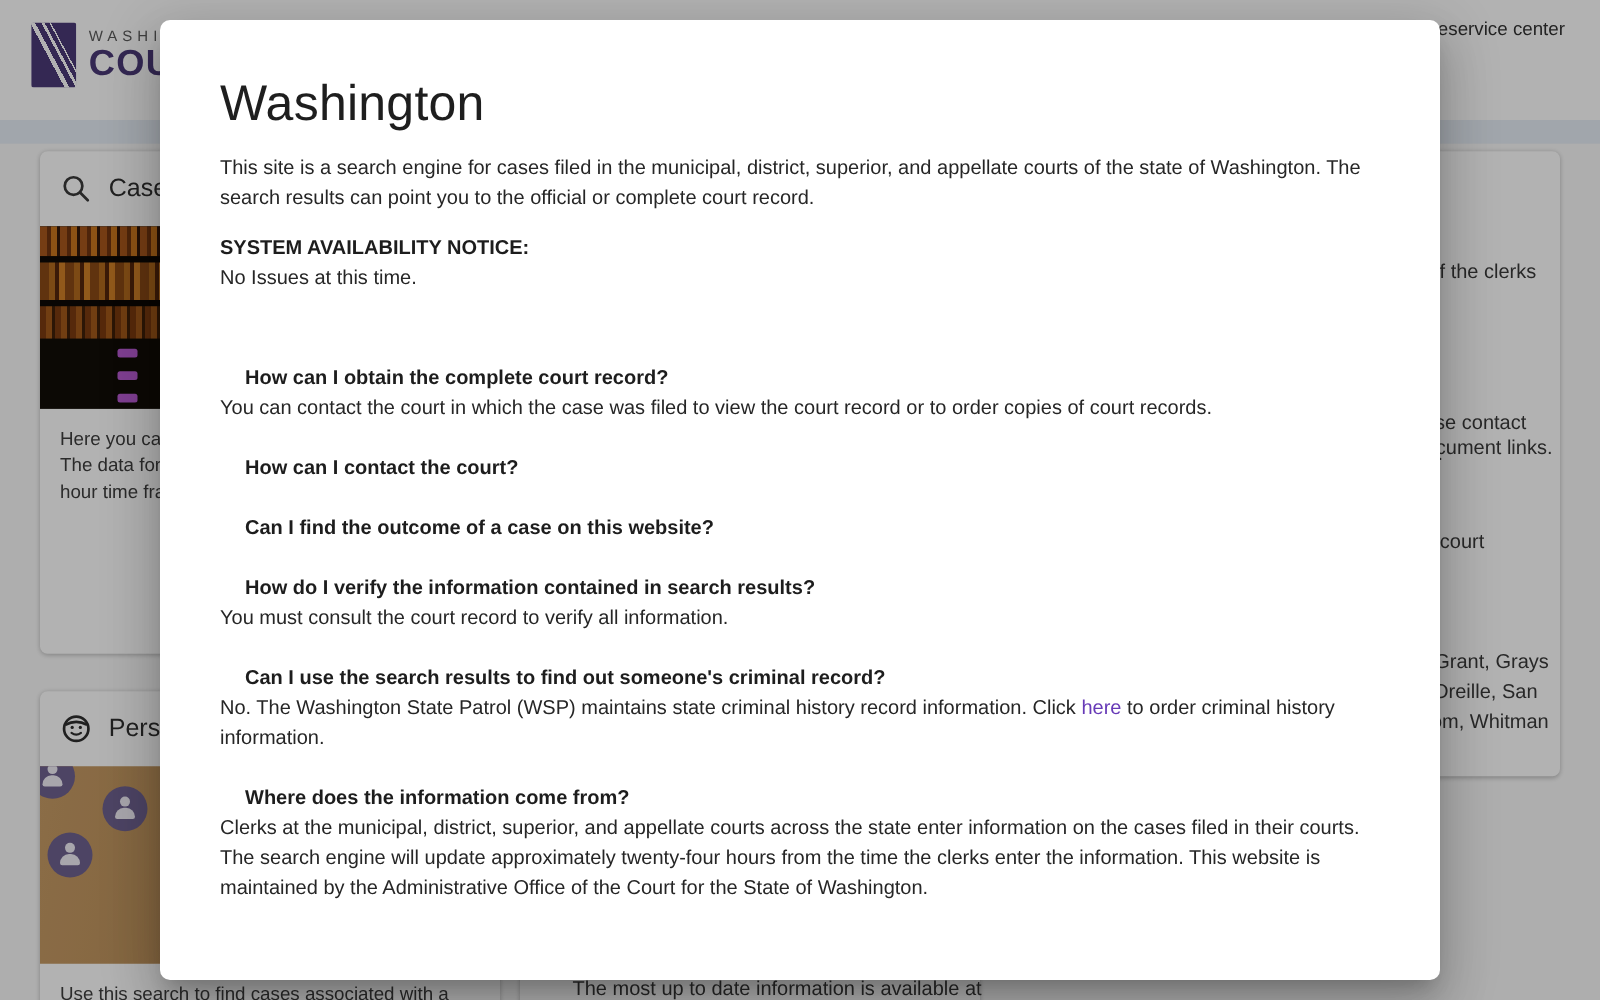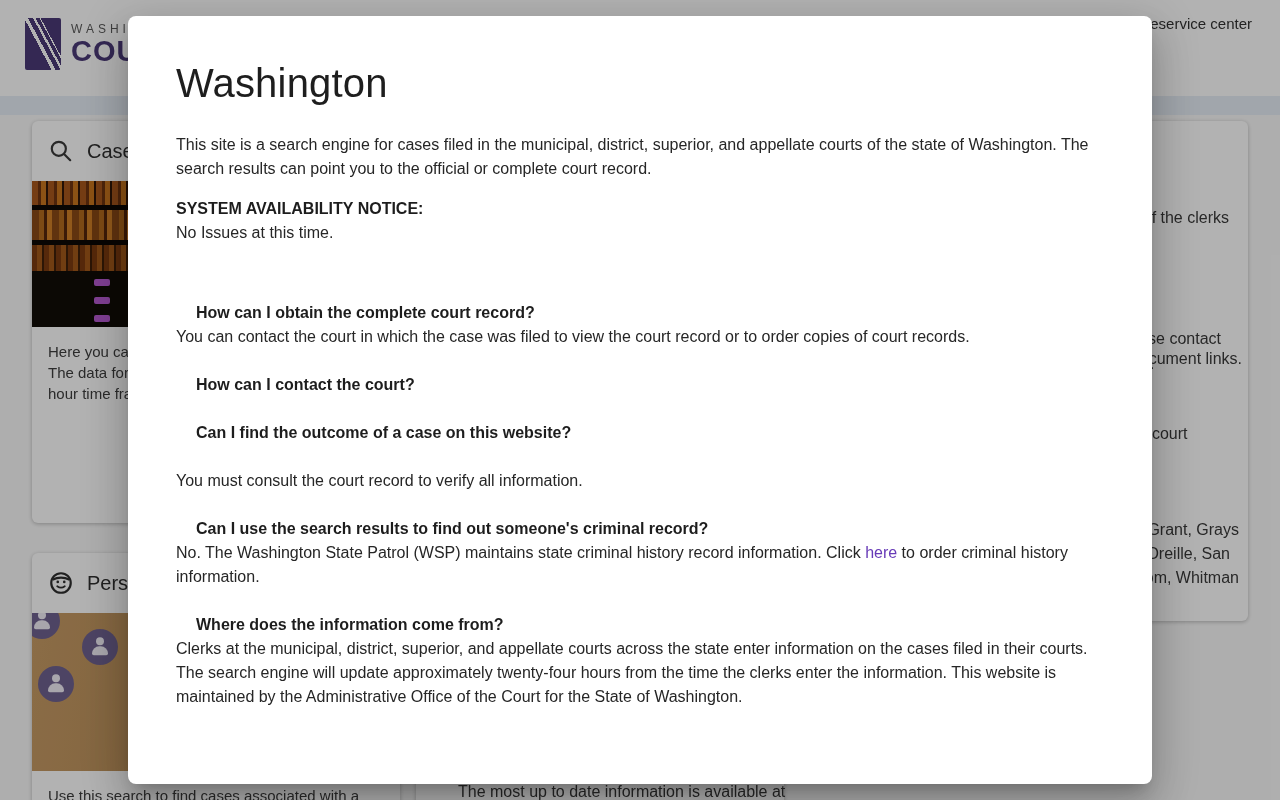--- a/index.html
+++ b/index.html
@@ -72,21 +72,21 @@
   .fr7 { top:421px; right:18px; }
   .fr8 { top:445px; right:9px;  }
 
   
   .backdrop { position:absolute; inset:0; background:rgba(0,0,0,.30); z-index:10; }
 
   .modal { position:absolute; left:128px; top:16px; width:1024px; height:768px; z-index:20;
     background:#fff; border-radius:8px; overflow:hidden; padding:44px 48px 0 48px;
     box-shadow:0 11px 15px -7px rgba(0,0,0,.2), 0 24px 38px 3px rgba(0,0,0,.14), 0 9px 46px 8px rgba(0,0,0,.12); }
   .modal-title { font-size:40px; font-weight:400; color:#1e1e1e; line-height:47px; letter-spacing:.2px; }
-  .modal-intro { margin-top:26px; font-size:16px; line-height:24px; color:#262626; }
+  .modal-intro { margin-top:16px; font-size:16px; line-height:24px; color:#262626; }
   .notice { margin-top:16px; font-size:16px; line-height:24px; color:#262626; }
   .notice-label { font-weight:700; color:#1d1d1d; }
   .faq-list { margin-top:56px; }
   .faq + .faq { margin-top:24px; }
   .faq-q { font-size:16px; line-height:24px; font-weight:700; color:#1d1d1d;margin-left:20px; }
   .faq-a { font-size:16px; line-height:24px; color:#262626; }
   .here { color:#673ab7; cursor:pointer; }
   .here.focused { outline:2px solid #111; border-radius:6px; padding:0 3px; }
 </style>
 </head>
@@ -196,20 +196,21 @@
         <div class="faq-q">How can I obtain the complete court record?</div>
         <div class="faq-a">You can contact the court in which the case was filed to view the court record or to order copies of court records.</div>
       </div>
       <div class="faq">
         <div class="faq-q">How can I contact the court?</div>
       </div>
       <div class="faq">
         <div class="faq-q">Can I find the outcome of a case on this website?</div>
       </div>
       <div class="faq">
+        <div class="faq-q">How do I verify the information contained in search results?</div>
         <div class="faq-a">You must consult the court record to verify all information.</div>
       </div>
       <div class="faq">
         <div class="faq-q">Can I use the search results to find out someone's criminal record?</div>
         <div class="faq-a">No. The Washington State Patrol (WSP) maintains state criminal history record information. Click <span class="here">here</span> to order criminal history information.</div>
       </div>
       <div class="faq">
         <div class="faq-q">Where does the information come from?</div>
         <div class="faq-a">Clerks at the municipal, district, superior, and appellate courts across the state enter information on the cases filed in their courts. The search engine will update approximately twenty-four hours from the time the clerks enter the information. This website is maintained by the Administrative Office of the Court for the State of Washington.</div>
       </div>

